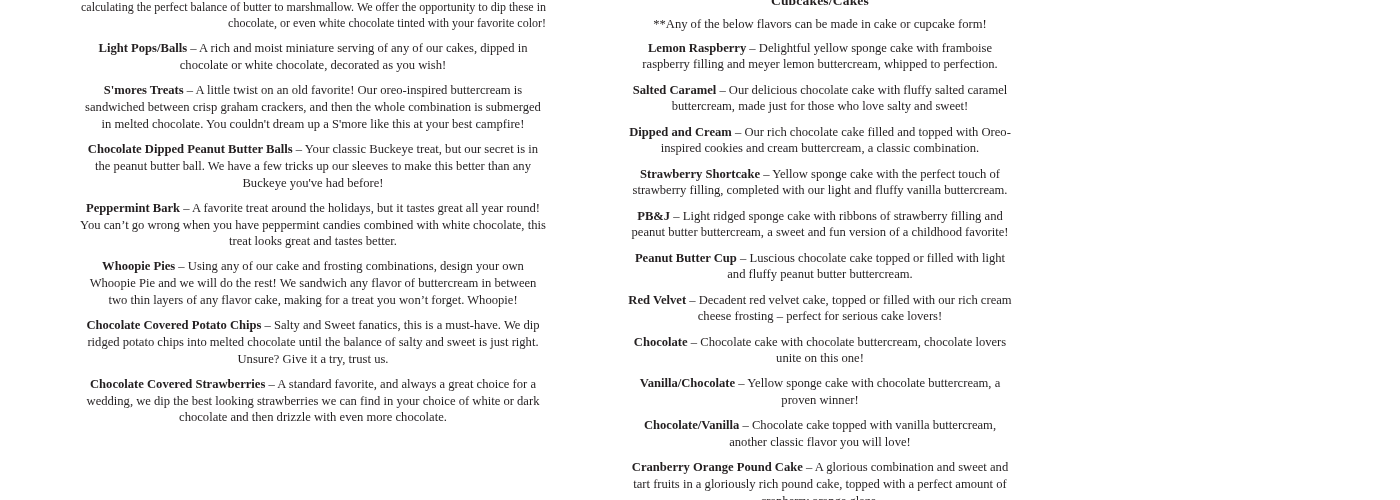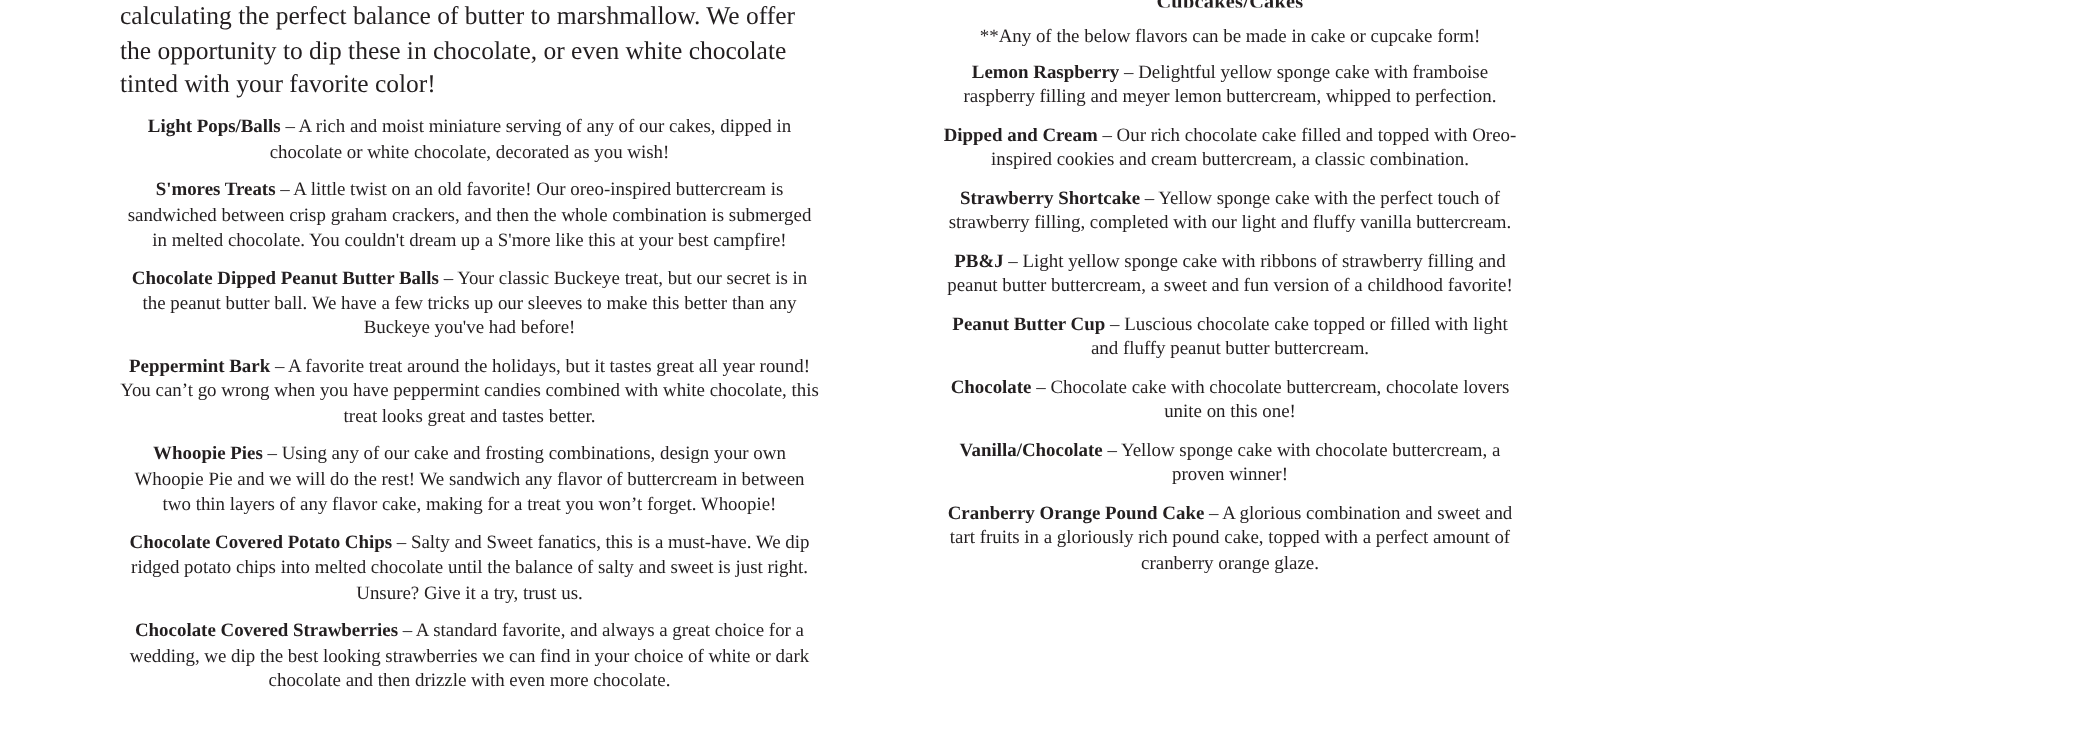--- a/index.html
+++ b/index.html
@@ -66,23 +66,24 @@
     line-height: 1.33;
     margin: 16px 0 7px 0;
   }
   p.entry {
     font-size: 12.6px;
     line-height: 1.33;
     margin: 0 0 8.5px 0;
     text-align: center;
   }
   p.cont {
-    font-size: 17px;
+    font-size: 12px;
     line-height: 1.33;
     margin: 0 0 8.5px 0;
+    text-align: right;
   }
   .term {
     font-weight: bold;
   }
   .dash {
     font-weight: normal;
   }
 </style>
 </head>
 <body>
@@ -112,34 +113,37 @@
     <p class="entry"><span class="term">Chocolate Covered Strawberries</span><span class="dash"> – </span><span class="desc">A standard favorite, and always a great choice for a wedding, we dip the best looking strawberries we can find in your choice of white or dark chocolate and then drizzle with even more chocolate.</span></p>
 
   </div>
 
   <div class="col col-right">
 
     <p class="note">**Any of the below flavors can be made in cake or cupcake form!</p>
 
     <p class="entry"><span class="term">Lemon Raspberry</span><span class="dash"> – </span><span class="desc">Delightful yellow sponge cake with framboise raspberry filling and meyer lemon buttercream, whipped to perfection.</span></p>
 
+    <p class="entry"><span class="term">Salted Caramel</span><span class="dash"> – </span><span class="desc">Our delicious chocolate cake with fluffy salted caramel buttercream, made just for those who love salty and sweet!</span></p>
 
     <p class="entry"><span class="term">Dipped and Cream</span><span class="dash"> – </span><span class="desc">Our rich chocolate cake filled and topped with Oreo-inspired cookies and cream buttercream, a classic combination.</span></p>
 
     <p class="entry"><span class="term">Strawberry Shortcake</span><span class="dash"> – </span><span class="desc">Yellow sponge cake with the perfect touch of strawberry filling, completed with our light and fluffy vanilla buttercream.</span></p>
 
-    <p class="entry"><span class="term">PB&amp;J</span><span class="dash"> – </span><span class="desc">Light yellow sponge cake with ribbons of strawberry filling and peanut butter buttercream, a sweet and fun version of a childhood favorite!</span></p>
+    <p class="entry"><span class="term">PB&amp;J</span><span class="dash"> – </span><span class="desc">Light ridged sponge cake with ribbons of strawberry filling and peanut butter buttercream, a sweet and fun version of a childhood favorite!</span></p>
 
     <p class="entry"><span class="term">Peanut Butter Cup</span><span class="dash"> – </span><span class="desc">Luscious chocolate cake topped or filled with light and fluffy peanut butter buttercream.</span></p>
 
+    <p class="entry"><span class="term">Red Velvet</span><span class="dash"> – </span><span class="desc">Decadent red velvet cake, topped or filled with our rich cream cheese frosting – perfect for serious cake lovers!</span></p>
 
 
     <p class="entry"><span class="term">Chocolate</span><span class="dash"> – </span><span class="desc">Chocolate cake with chocolate buttercream, chocolate lovers unite on this one!</span></p>
 
     <p class="entry"><span class="term">Vanilla/Chocolate</span><span class="dash"> – </span><span class="desc">Yellow sponge cake with chocolate buttercream, a proven winner!</span></p>
 
+    <p class="entry"><span class="term">Chocolate/Vanilla</span><span class="dash"> – </span><span class="desc">Chocolate cake topped with vanilla buttercream, another classic flavor you will love!</span></p>
 
     <p class="entry"><span class="term">Cranberry Orange Pound Cake</span><span class="dash"> – </span><span class="desc">A glorious combination and sweet and tart fruits in a gloriously rich pound cake, topped with a perfect amount of cranberry orange glaze.</span></p>
 
   </div>
 
 
 </div>
 
 </body></html>

